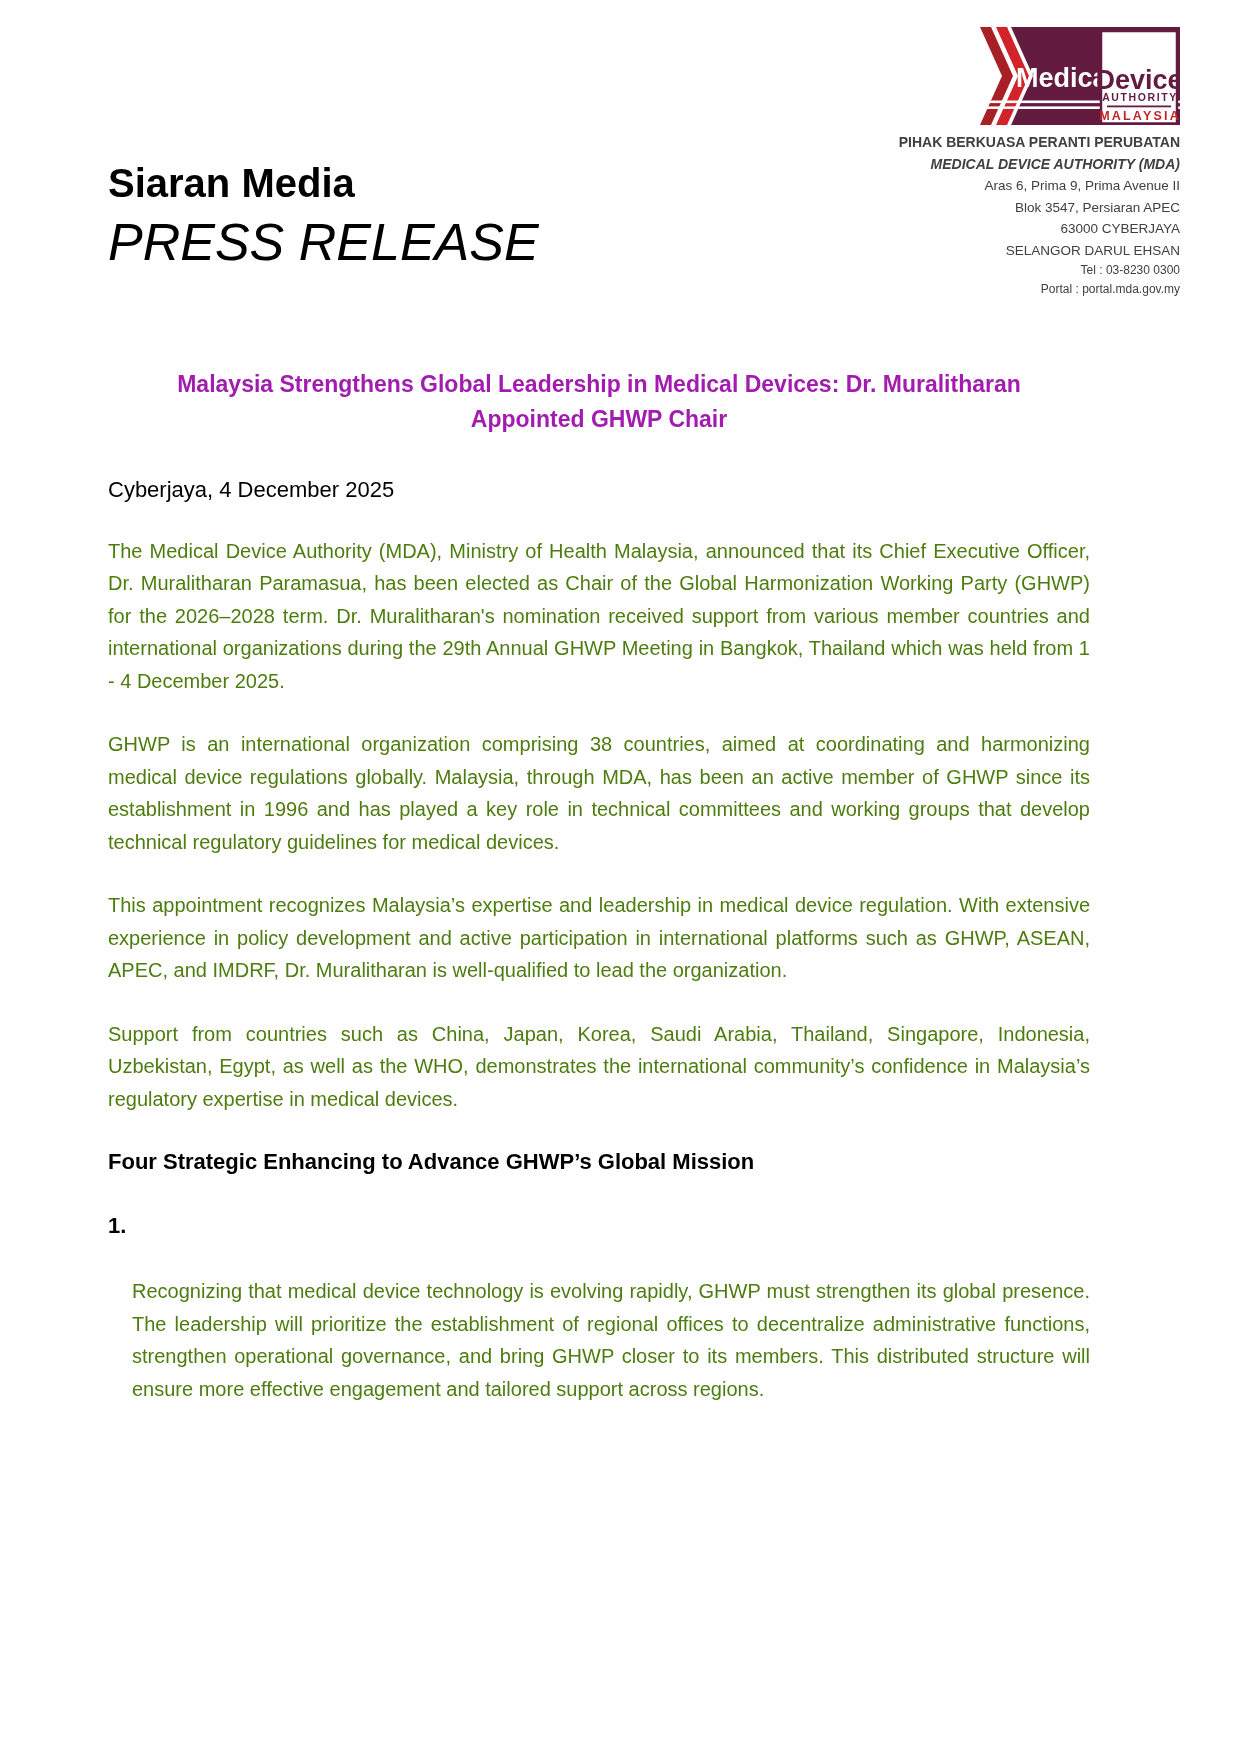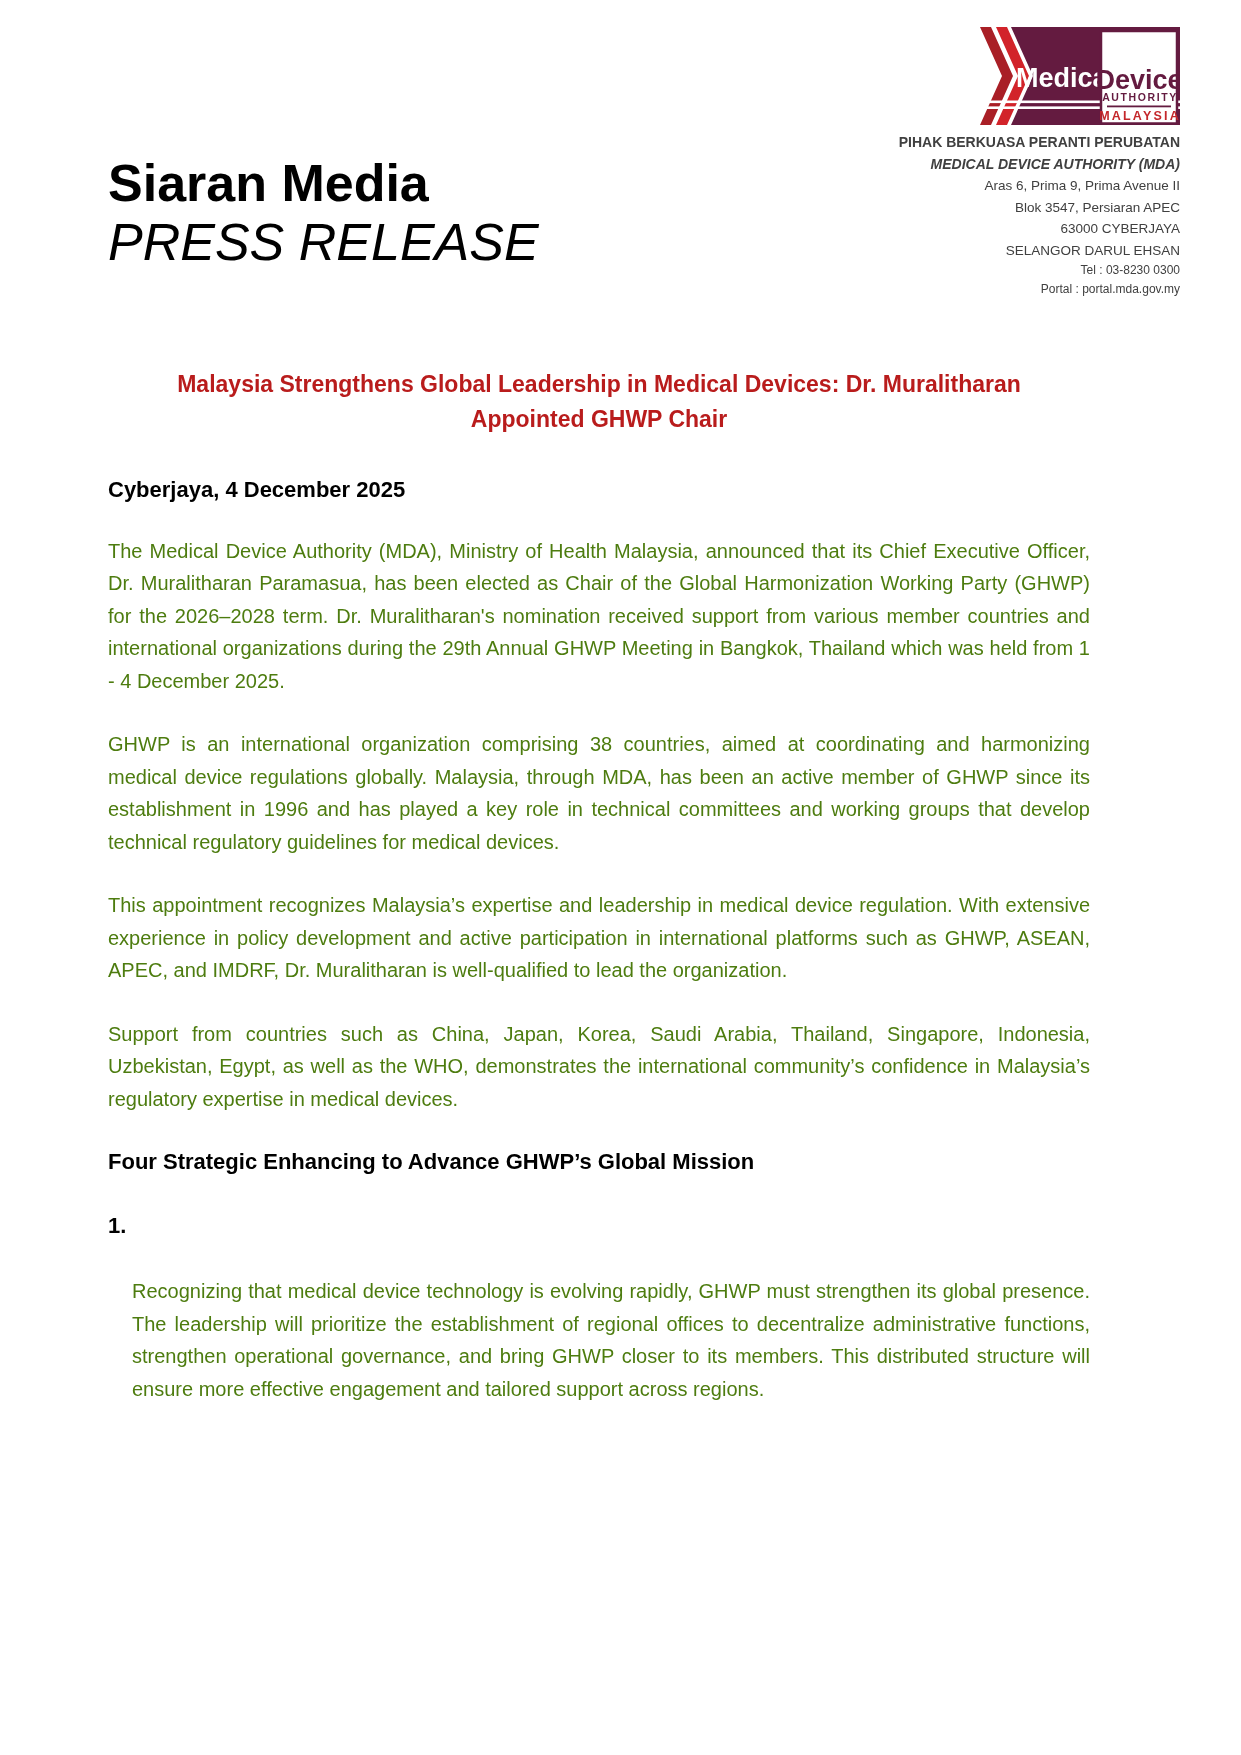--- a/index.html
+++ b/index.html
@@ -14,21 +14,21 @@
     box-sizing:border-box;
   }
   .header{
     display:flex;
     justify-content:space-between;
     align-items:flex-start;
     padding:27px 61px 0 108px;
   }
   .title-block{margin-top:128px;}
   .title-main{
-    font-size:52px;font-weight:bold;line-height:56px;color:#000;
+    font-size:40px;font-weight:bold;line-height:56px;color:#000;
   }
   .title-sub{
     font-size:52px;font-style:italic;font-weight:normal;line-height:62px;color:#000;
   }
   .brand-block{
     display:flex;flex-direction:column;align-items:flex-end;width:205px;flex:0 0 auto;
   }
   .logo{display:block;}
   .address{
     margin-top:7px;text-align:right;color:#404040;
@@ -36,24 +36,24 @@
   .address .ln{font-size:13.5px;line-height:21.5px;white-space:nowrap;}
   .address .ln.b{font-weight:bold;font-size:14px;}
   .address .ln.bi{font-weight:bold;font-style:italic;font-size:14px;}
   .address .ln.sm{font-size:12px;line-height:19px;}
   .main{
     padding:0 151px 0 108px;
   }
   .headline{
     margin:68px 0 37px 0;
     font-size:23px;font-weight:bold;line-height:35px;
-    text-align:center;color:#b91c1c;
+    text-align:center;color:#a21caf;
   }
   .dateline{
-    font-size:22px;font-weight:bold;line-height:32.5px;margin:0 0 28px 0;color:#000;
+    font-size:22px;font-weight:normal;line-height:32.5px;margin:0 0 28px 0;color:#000;
   }
   .para{
     font-size:20px;line-height:32.5px;
     text-align:justify;
     margin:0 0 31px 0;color:#4d7c0f;
   }
   .section-heading{
     font-size:22px;font-weight:bold;line-height:32.5px;margin:0 0 31px 0;color:#000;
   }
   .list-heading{

